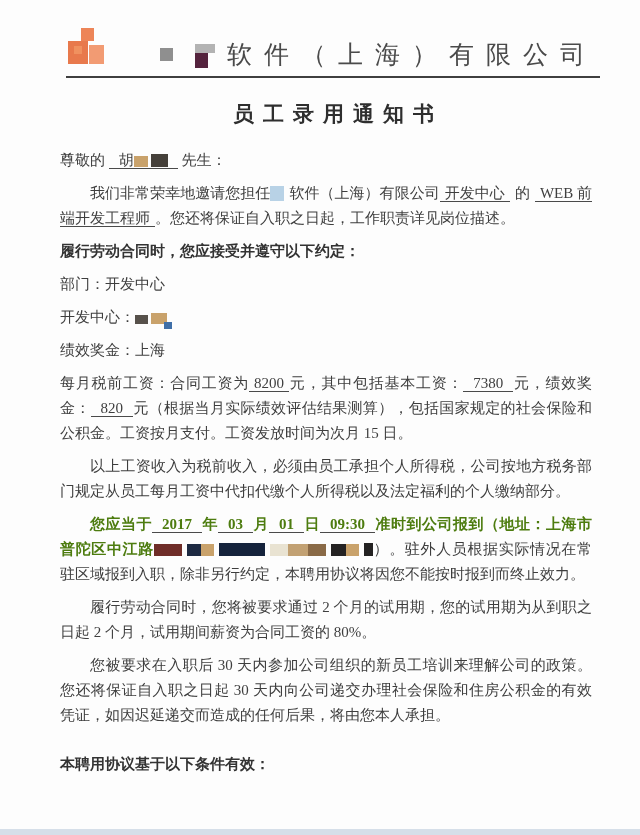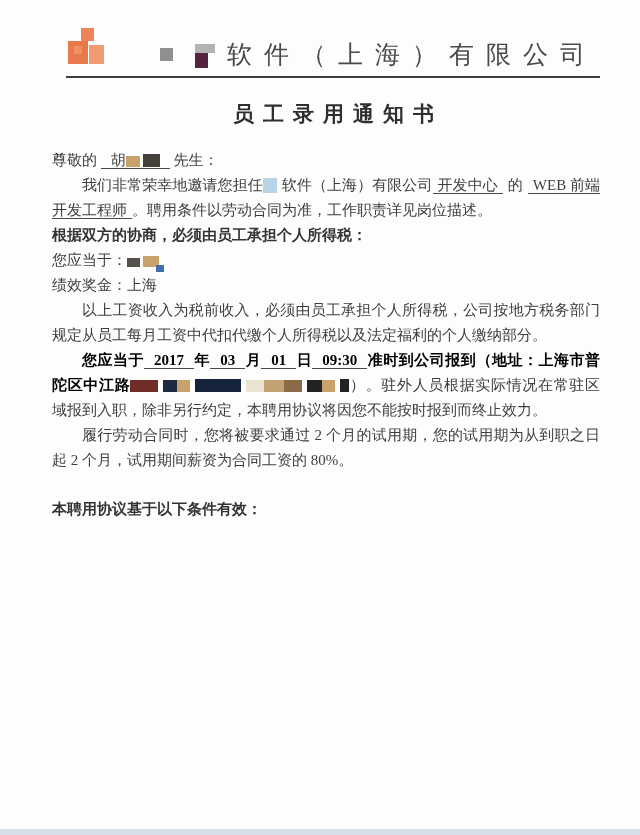--- a/index.html
+++ b/index.html
@@ -36,24 +36,24 @@
   .rule { position:absolute; left:66px; top:76px; width:534px; height:2px; background:#3f3f3f; }
   
   .doc-title {
     margin-top:22px; text-align:center;
     font-size:21px; font-weight:bold; letter-spacing:9px;
     color:#2e2e2e;
     padding-left:36px;
   }
   
   .body { margin:20px 40px 0 52px; font-size:15px; line-height:25px; text-align:justify; }
-  .body p { margin:0; }
+  .body p { margin:8px; }
   .indent { text-indent:2em; }
   .bold { font-weight:bold; color:#333; }
-  b { color:#000000; }
+  b { color:#4d7c0f; }
   .ul { border-bottom:1px solid #4a4a4a; }
   .pad { padding:0 10px; }
   .pad-sm { padding:0 5px; }
   .blank-ul { display:inline-block; width:20px; border-bottom:1px solid #4a4a4a; height:14px; }
   .of { margin:0 5px; }
   .gap-top { margin-top:24px !important; }
   
   .rd { display:inline-block; vertical-align:-2px; }
   .c-tan   { background:#c9a26b; }
   .c-dkbrn { background:#45403a; }
@@ -97,38 +97,43 @@
 
   <div class="body">
 
     <p>
       <span>尊敬的</span>
       <span class="ul pad"><span>胡</span><span class="rd c-tan w14 h11 mr3"></span><span class="rd c-dkbrn w17 h13"></span></span>
       <span>先生：</span>
     </p>
 
     <p class="indent">
-      <span>我们非常荣幸地邀请您担任</span><span class="rd c-lblue w14 h15 mr5"></span><span>软件（上海）有限公司</span><span class="ul pad-sm">开发中心</span><span class="of">的</span><span class="ul pad-sm">WEB 前端开发工程师</span><span>。</span><span>聘用条件以劳动合同为准，工作职责详见岗位描述。</span>
+      <span>我们非常荣幸地邀请您担任</span><span class="rd c-lblue w14 h15 mr5"></span><span>软件（上海）有限公司</span><span class="ul pad-sm">开发中心</span><span class="of">的</span><span class="ul pad-sm">WEB 前端开发工程师</span><span>。</span><span>您还将保证自入职之日起，工作职责详见岗位描述。</span>
     </p>
 
-    <p class="bold">根据双方的协商，必须由员工承担个人所得税：</p>
+    <p class="bold">履行劳动合同时，您应接受并遵守以下约定：</p>
 
-    <p><span>您应当于：</span><span class="rd c-dgray w13 h9 mr3"></span><span class="rd c-tan w16 h11"></span><span class="rd c-blue w8 h7 sup-blue"></span></p>
+    <p><span>部门：</span><span>开发中心</span></p>
+    <p><span>开发中心：</span><span class="rd c-dgray w13 h9 mr3"></span><span class="rd c-tan w16 h11"></span><span class="rd c-blue w8 h7 sup-blue"></span></p>
     <p><span>绩效奖金：</span><span>上海</span></p>
 
+    <p>
+      <span>每月税前工资：合同工资为</span><span class="ul pad-sm">8200</span><span>元，其中包括基本工资：</span><span class="ul pad">7380</span><span>元，绩效奖金：</span><span class="ul pad">820</span><span>元（根据当月实际绩效评估结果测算），包括国家规定的社会保险和公积金。工资按月支付。工资发放时间为次月 15 日。</span>
+    </p>
 
     <p class="indent">以上工资收入为税前收入，必须由员工承担个人所得税，公司按地方税务部门规定从员工每月工资中代扣代缴个人所得税以及法定福利的个人缴纳部分。</p>
 
 
     <p class="indent">
       <b>您应当于</b><b class="ul pad">2017</b><b>年</b><b class="ul pad">03</b><b>月</b><b class="ul pad">01</b><b>日</b><b class="ul pad">09:30</b><b>准时到公司报到（地址：上海市普陀区中江路</b><span class="rd c-maroon w28 h12 mr5"></span><span class="rd c-navy w14 h12"></span><span class="rd c-tan w13 h12 mr5"></span><span class="rd c-navy2 w46 h13 mr5"></span><span class="rd c-cream w18 h12"></span><span class="rd c-tan2 w20 h12"></span><span class="rd c-brown w18 h12 mr5"></span><span class="rd c-black w15 h12"></span><span class="rd c-tan w13 h12 mr5"></span><span class="rd c-black w9 h13"></span><span>）。驻外人员根据实际情况在常驻区域报到入职，除非另行约定，本聘用协议将因您不能按时报到而终止效力。</span>
     </p>
 
     <p class="indent">履行劳动合同时，您将被要求通过 2 个月的试用期，您的试用期为从到职之日起 2 个月，试用期间薪资为合同工资的 80%。</p>
 
+    <p class="indent">您被要求在入职后 30 天内参加公司组织的新员工培训来理解公司的政策。您还将保证自入职之日起 30 天内向公司递交办理社会保险和住房公积金的有效凭证，如因迟延递交而造成的任何后果，将由您本人承担。</p>
 
 
     <p class="bold gap-top">本聘用协议基于以下条件有效：</p>
 
   </div>
 
   <div class="footer-strip"></div>
 </div>
 
 </body></html>

